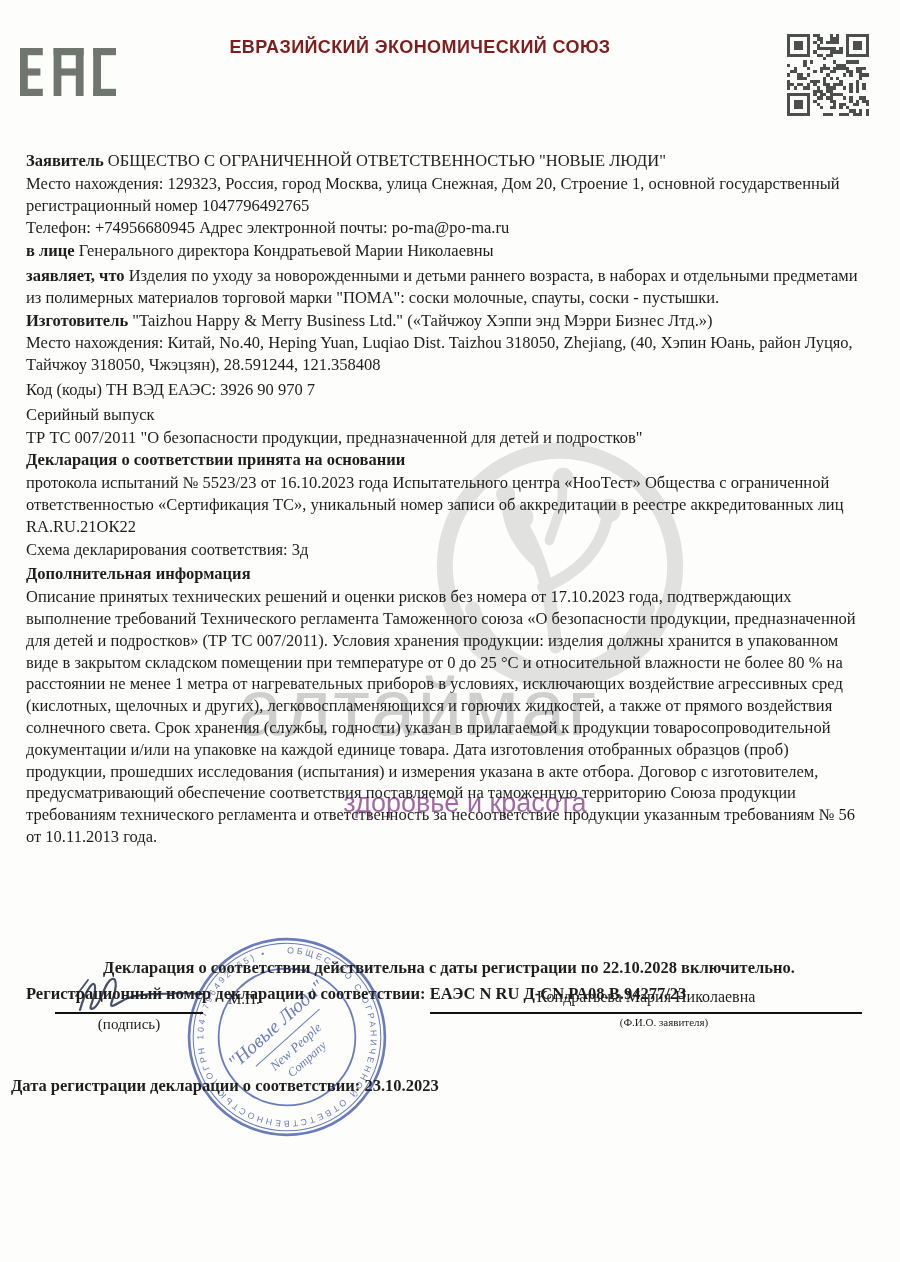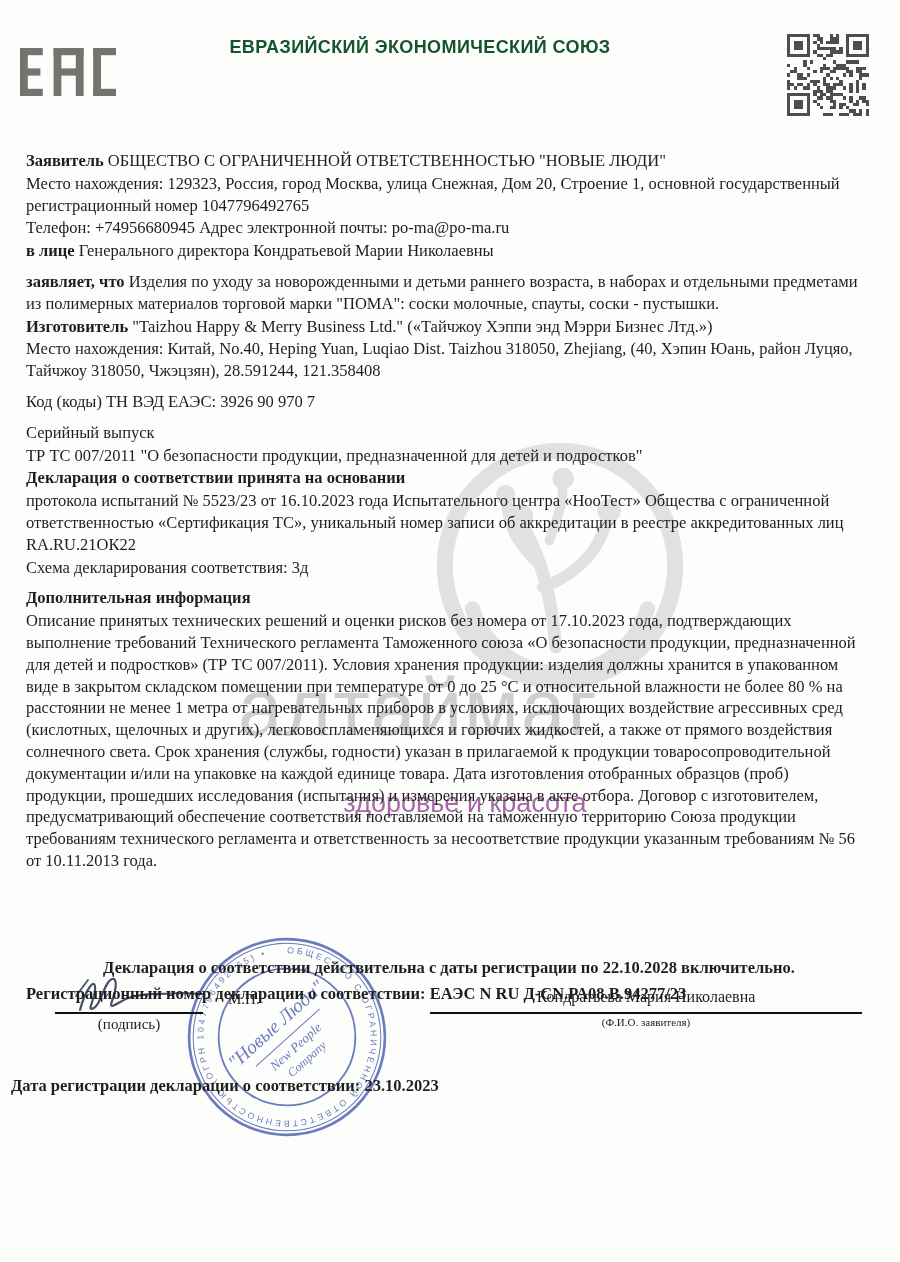--- a/index.html
+++ b/index.html
@@ -6,42 +6,42 @@
   .page{
     position:relative;width:900px;height:1262px;overflow:hidden;
     background:#fdfdfc;
     font-family:"Liberation Serif", serif;color:#1e1e1e;
   }
   
   .eac-logo{position:absolute;left:20px;top:32px;}
   .doc-title{
     position:absolute;left:150px;top:36px;width:540px;text-align:center;
     font-family:"Liberation Sans", sans-serif;font-weight:bold;
-    font-size:18px;line-height:23px;color:#14532d;letter-spacing:.4px;
+    font-size:18px;line-height:23px;color:#7f1d1d;letter-spacing:.4px;
   }
   .qr{position:absolute;left:787px;top:34px;}
   
   .wm-emblem{position:absolute;left:432px;top:438px;opacity:.5;}
   .wm-brand{
     position:absolute;left:238px;top:662px;width:460px;
     font-family:"Liberation Sans", sans-serif;font-weight:normal;
     font-size:80px;color:#ababab;opacity:.55;letter-spacing:2px;
   }
   .wm-tagline{
     position:absolute;left:315px;top:788px;width:300px;text-align:center;
     font-family:"Liberation Sans", sans-serif;
     font-size:27px;color:#701a75;opacity:.65;
   }
   
   .doc-body{
     position:absolute;left:26px;top:150px;width:846px;z-index:2;
     font-size:16.5px;line-height:21.8px;
   }
   .para{margin:0 0 1px 0;}
-  .para.gap{margin-top:9px;}
+  .para.gap{margin-top:3px;}
   .para.bold{font-weight:bold;}
   .para .lead{font-weight:bold;}
   
   .validity{
     position:absolute;left:26px;top:958px;width:846px;z-index:2;
     font-weight:bold;font-size:16.5px;text-align:center;
   }
   .stamp{position:absolute;left:185px;top:935px;z-index:1;opacity:.85;}
   .signature{position:absolute;left:72px;top:970px;z-index:2;}
   .sig-line{position:absolute;left:55px;top:1012px;width:148px;border-top:2px solid #111;z-index:2;}
@@ -49,21 +49,21 @@
     position:absolute;left:55px;top:1016px;width:148px;text-align:center;
     font-size:15px;z-index:2;
   }
   .mp{position:absolute;left:228px;top:991px;font-size:15px;z-index:2;}
   .fio-name{
     position:absolute;left:430px;top:988px;width:432px;text-align:center;
     font-size:16px;z-index:2;
   }
   .fio-line{position:absolute;left:430px;top:1012px;width:432px;border-top:2px solid #111;z-index:2;}
   .fio-caption{
-    position:absolute;left:430px;top:1016px;width:432px;text-align:center;
+    position:absolute;left:448px;top:1016px;width:432px;text-align:center;
     font-size:11px;z-index:2;
   }
   .reg-number{
     position:absolute;left:26px;top:984px;width:846px;z-index:2;
     font-weight:bold;font-size:16.5px;
   }
   .reg-date{
     position:absolute;left:11px;top:1076px;width:846px;z-index:2;
     font-weight:bold;font-size:16.5px;
   }

